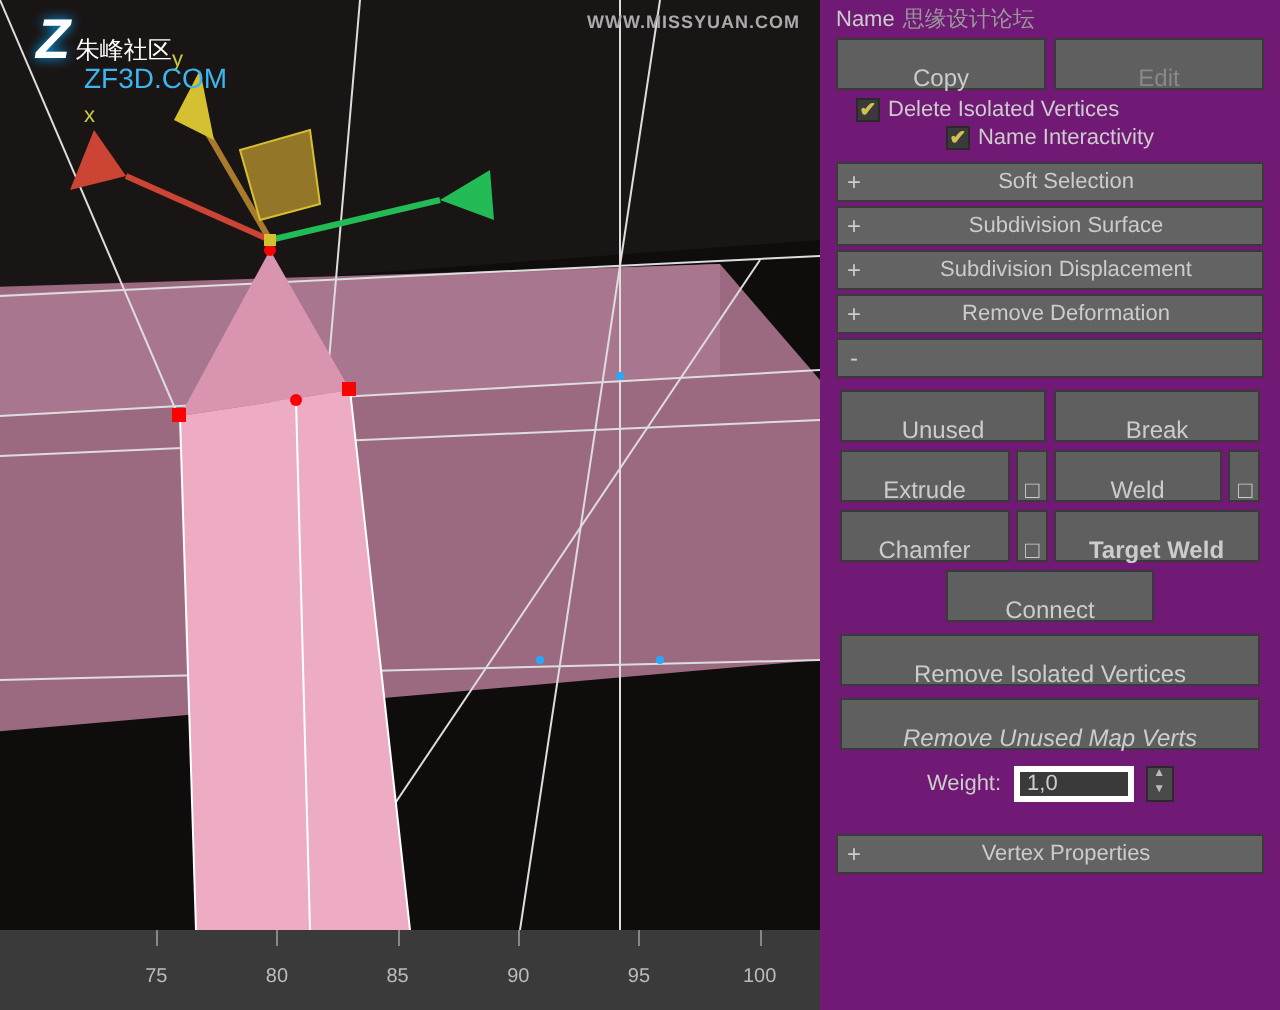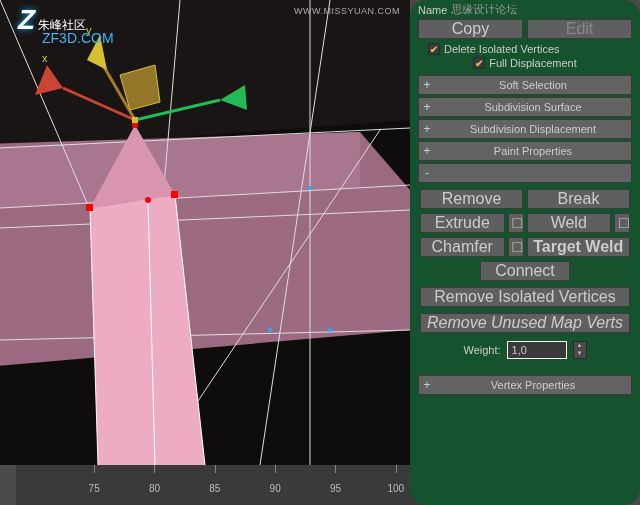--- a/index.html
+++ b/index.html
@@ -1,26 +1,26 @@
 <!DOCTYPE html>
 <html><head>
 <meta charset="utf-8">
 <style>
 * { margin: 0; padding: 0; box-sizing: border-box; font-family: Arial, sans-serif; }
 body { width: 640px; height: 505px; background: #4a4a4a; overflow: hidden; position: relative; }
 .viewport { position: absolute; left: 0; top: 0; width: 410px; height: 465px; background: #1a1515; overflow: hidden; }
 .viewport svg { position: absolute; left: 0; top: 0; }
-.timeline { position: absolute; left: 16px; top: 465px; width: 410px; height: 40px; background: #3a3a3a; display: flex; align-items: flex-start; padding-left: 48px; }
+.timeline { position: absolute; left: 0; top: 465px; width: 410px; height: 40px; background: #3a3a3a; display: flex; align-items: flex-start; padding-left: 48px; }
 .timeline-tick { flex: 1; text-align: center; font-size: 10px; color: #bbb; padding-top: 18px; position: relative; }
 .timeline-tick::before { content: ""; position: absolute; left: 50%; top: 0; width: 1px; height: 8px; background: #888; }
-.panel { position: absolute; right: 0; top: 0; width: 230px; height: 505px; background: #14532d; padding: 2px 8px 2px 8px; border-radius: 16px; }
+.panel { position: absolute; right: 0; top: 0; width: 230px; height: 505px; background: #701a75; padding: 2px 8px 2px 8px; }
 .row { display: flex; align-items: center; margin-bottom: 2px; }
 .lbl { color: #ccc; font-size: 11px; }
-.input { background: #3a3a3a; border: 1px solid #ffffff; color: #ccc; font-size: 11px; padding: 1px 4px; height: 18px; }
-.btn { background: #5f5f5f; border: 1px solid #3a3a3a; color: #ccc; font-size: 16px; padding: 2px 4px; text-align: center; cursor: pointer; height: 20px; line-height: 14px; }
+.input { background: #3a3a3a; border: 3px solid #ffffff; color: #ccc; font-size: 11px; padding: 1px 4px; height: 18px; }
+.btn { background: #5f5f5f; border: 1px solid #3a3a3a; color: #ccc; font-size: 12px; padding: 12px 4px; text-align: center; cursor: pointer; height: 20px; line-height: 14px; }
 .btn.disabled { color: #888; }
 .chk { width: 12px; height: 12px; background: #3a3a3a; border: 1px solid #2a2a2a; margin-right: 4px; display: inline-flex; align-items: center; justify-content: center; color: #d4c050; font-size: 10px; font-weight: bold; }
 .rollout-hdr { background: #636363; border: 1px solid #3a3a3a; height: 20px; display: flex; align-items: center; margin-bottom: 2px; }
 .rollout-hdr .toggle { width: 16px; text-align: center; color: #ccc; font-size: 12px; }
 .rollout-hdr .title { flex: 1; text-align: center; color: #ccc; font-size: 11px; }
 .rollout-body { padding: 4px 2px; }
 .btn-grid { display: grid; grid-template-columns: 1fr 1fr; gap: 4px; margin-bottom: 4px; }
 .btn-grid3 { display: grid; grid-template-columns: 1fr 16px 1fr 16px; gap: 3px; margin-bottom: 4px; align-items: center; }
 .spinbox { width: 14px; height: 18px; background: #4a4a4a; border: 1px solid #2a2a2a; display: flex; flex-direction: column; }
 .spinbox div { flex: 1; text-align: center; font-size: 6px; color: #bbb; line-height: 7px; }
@@ -79,21 +79,21 @@
     <rect x="-3" y="-3" width="6" height="6" fill="#d4c030"></rect>
   </g>
 </svg>
 </div>
 
 <div class="logo">
   <span class="z">Z</span>
   <span style="font-size:12px;">朱峰社区</span><br>
   <span class="blue" style="font-size:14px; margin-left:24px;">ZF3D.COM</span>
 </div>
-<div class="wm" style="right:240px;">WWW.MISSYUAN.COM</div>
+<div class="wm" style="right:240px;font-weight:bold;">WWW.MISSYUAN.COM</div>
 
 <div class="timeline">
   <div class="timeline-tick">75</div>
   <div class="timeline-tick">80</div>
   <div class="timeline-tick">85</div>
   <div class="timeline-tick">90</div>
   <div class="timeline-tick">95</div>
   <div class="timeline-tick">100</div>
 </div>
 
@@ -105,61 +105,61 @@
   <div class="btn-grid">
     <div class="btn">Copy</div>
     <div class="btn disabled">Edit</div>
   </div>
   <div class="row" style="justify-content:flex-start; padding-left:10px;">
     <span class="chk">✔</span>
     <span class="lbl">Delete Isolated Vertices</span>
   </div>
   <div class="row" style="justify-content:center; margin-bottom:6px;">
     <span class="chk">✔</span>
-    <span class="lbl">Full Displacement</span>
+    <span class="lbl">Name Interactivity</span>
   </div>
 
   <div class="rollout-hdr">
     <span class="toggle">+</span>
     <span class="title">Soft Selection</span>
   </div>
   <div class="rollout-hdr">
     <span class="toggle">+</span>
     <span class="title">Subdivision Surface</span>
   </div>
   <div class="rollout-hdr">
     <span class="toggle">+</span>
     <span class="title">Subdivision Displacement</span>
   </div>
   <div class="rollout-hdr">
     <span class="toggle">+</span>
-    <span class="title">Paint Properties</span>
+    <span class="title">Remove Deformation</span>
   </div>
   <div class="rollout-hdr">
     <span class="toggle">-</span>
   </div>
 
   <div class="rollout-body">
     <div class="btn-grid">
-      <div class="btn">Remove</div>
+      <div class="btn">Unused</div>
       <div class="btn">Break</div>
     </div>
     <div class="btn-grid3">
       <div class="btn">Extrude</div>
       <div class="btn" style="width:16px;">□</div>
       <div class="btn">Weld</div>
       <div class="btn" style="width:16px;">□</div>
     </div>
     <div class="btn-grid3">
       <div class="btn">Chamfer</div>
       <div class="btn" style="width:16px;">□</div>
       <div class="btn" style="grid-column: span 2; font-weight: bold;">Target Weld</div>
     </div>
     <div class="row" style="justify-content:center; margin-bottom:6px;">
-      <div class="btn" style="width:90px;">Connect</div>
+      <div class="btn" style="width:104px;">Connect</div>
     </div>
     <div class="btn" style="width:100%; margin-bottom:6px;">Remove Isolated Vertices</div>
     <div class="btn" style="width:100%; margin-bottom:8px;font-style:italic;">Remove Unused Map Verts</div>
     <div class="row" style="justify-content:center; gap:6px;">
       <span class="lbl">Weight:</span>
       <input class="input" style="width: 60px;" value="1,0">
       <div class="spinbox">
           <div>▲</div>
           <div>▼</div>
         </div>

